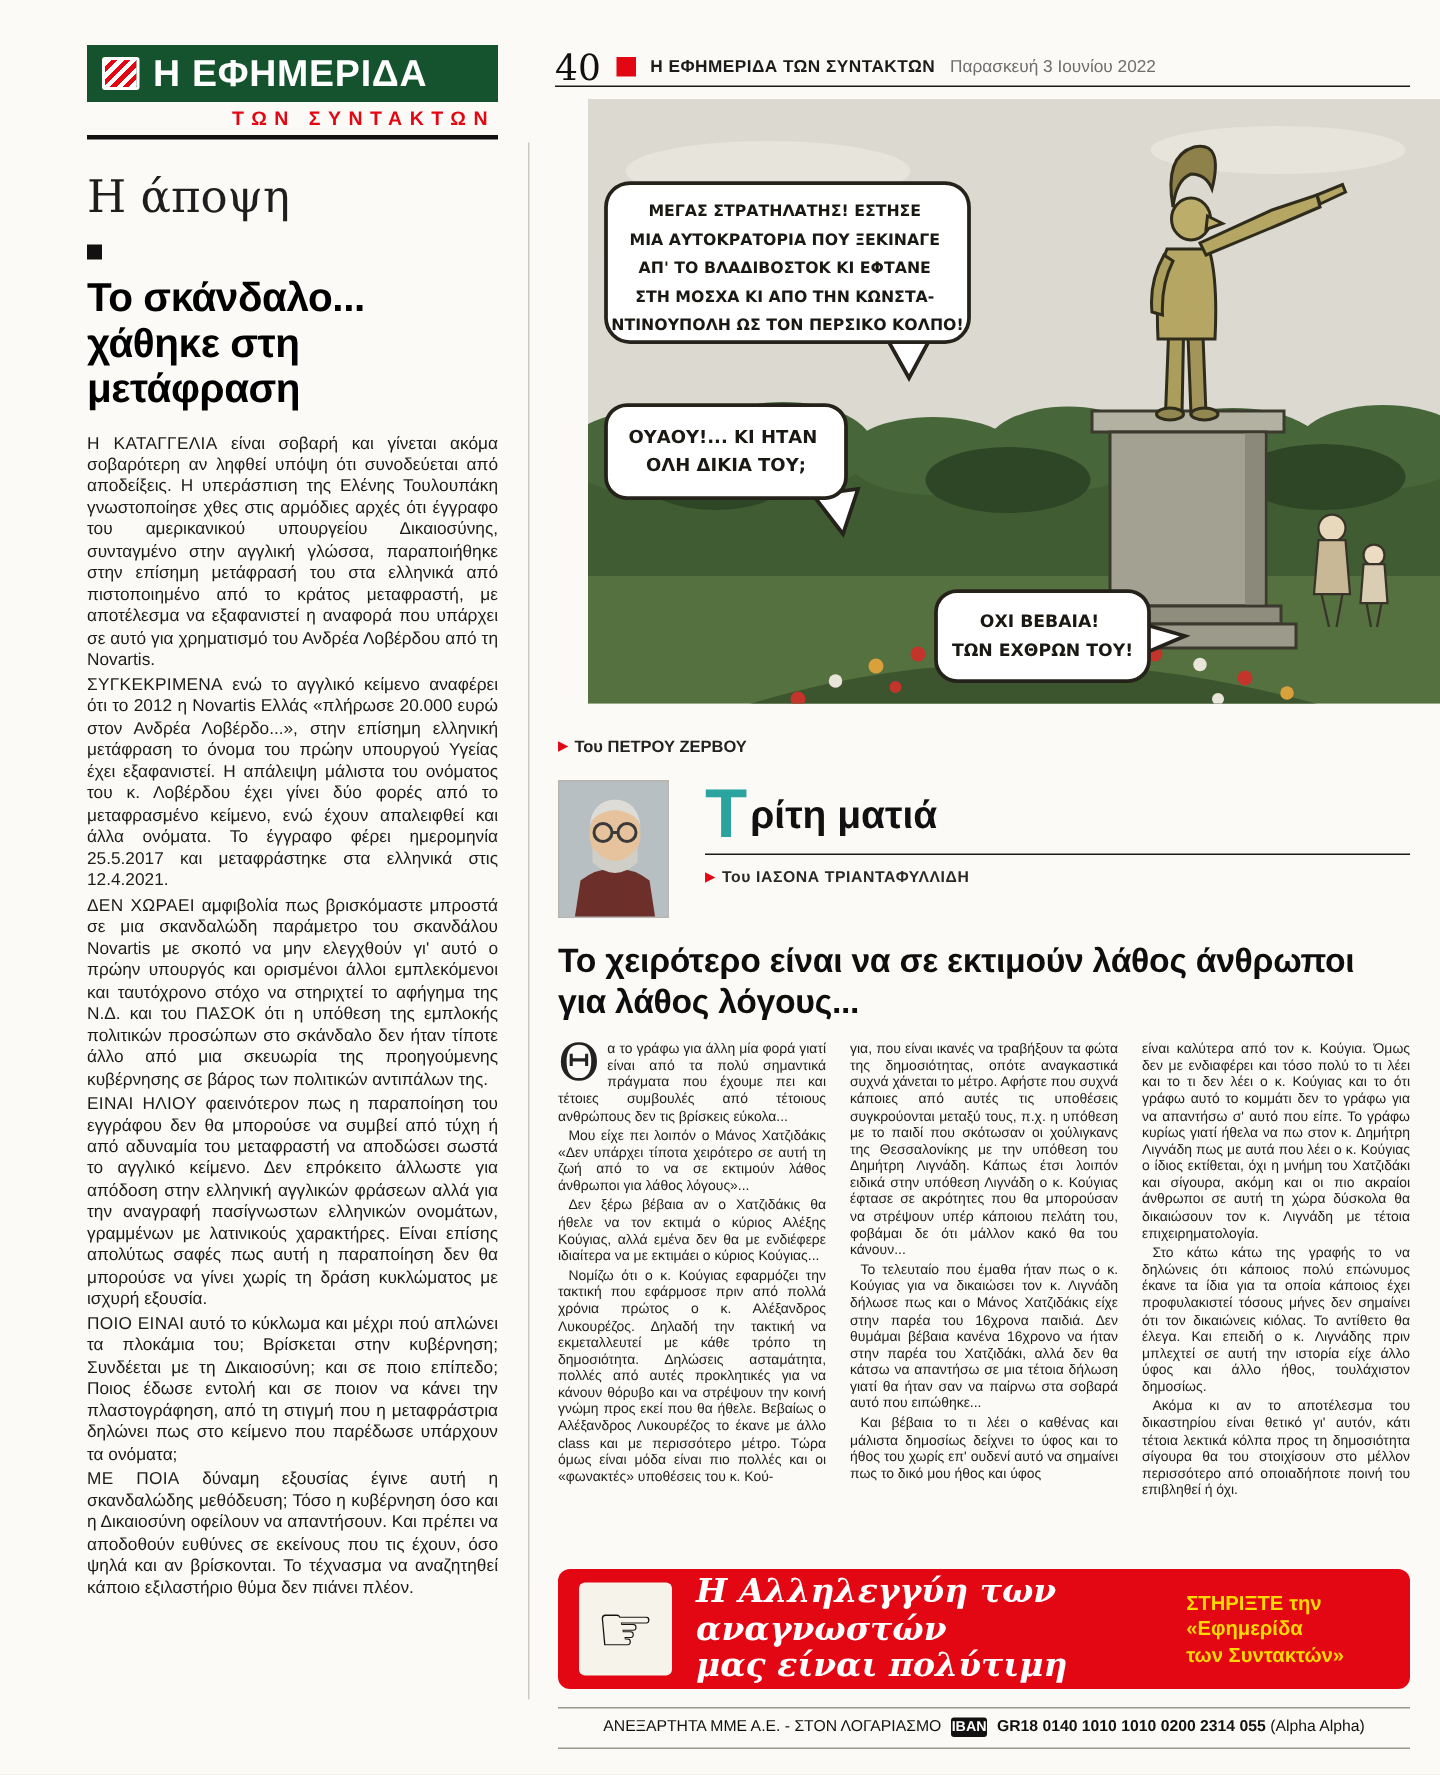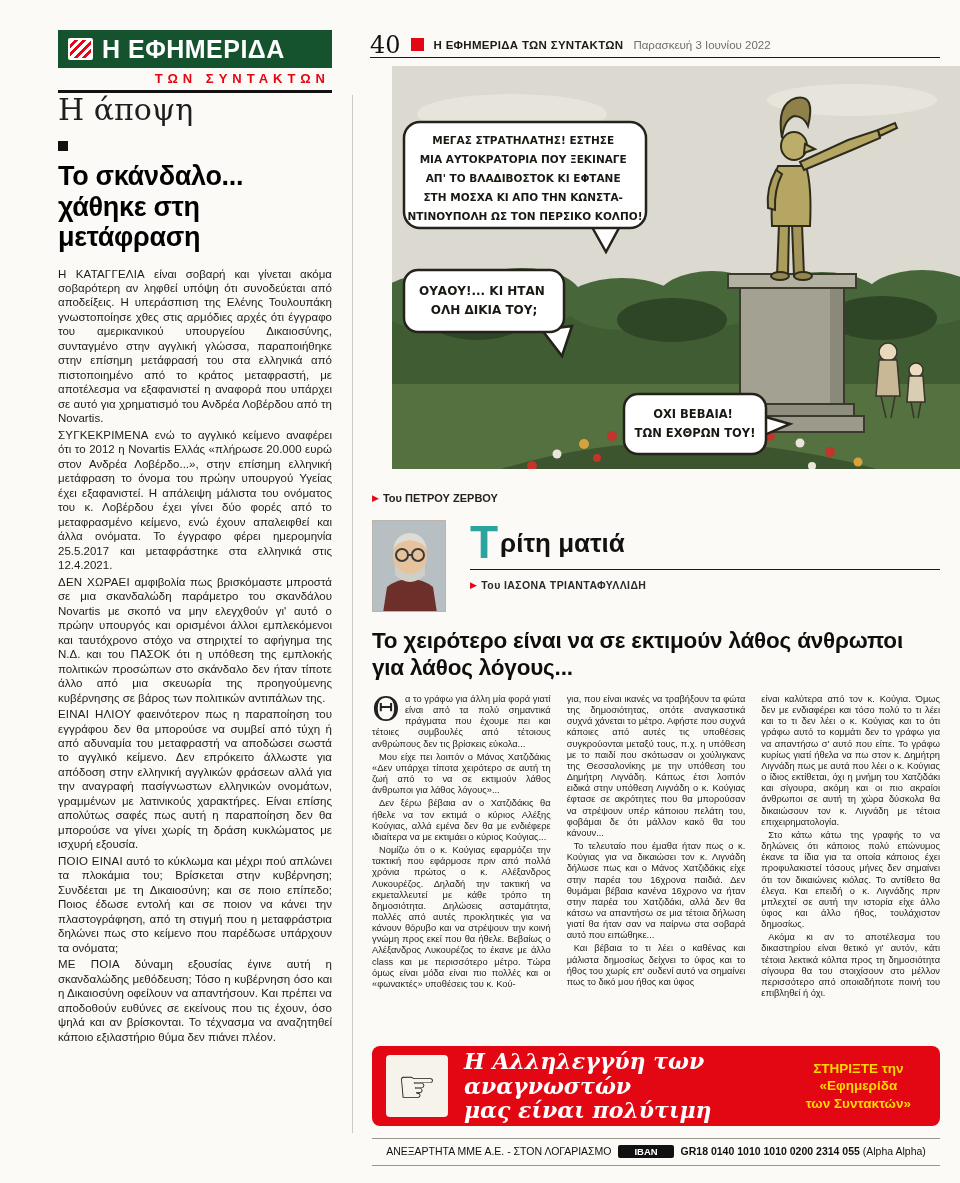--- a/index.html
+++ b/index.html
@@ -21,21 +21,21 @@
            border-bottom:1.5px solid #1a1a1a;gap:10px}
   .pagenum{font-family:"DejaVu Serif","Liberation Serif",serif;font-size:24px;color:#111}
   .hdr-chip{display:inline-block;width:13px;height:13px;background:#e30613}
   .hdr-name{font-weight:bold;font-size:11.5px;letter-spacing:.3px}
   .hdr-date{color:#6e6e6e;font-size:11.5px}
 
   
   .vdiv{position:absolute;left:352px;top:95px;height:1038px;border-left:1px solid #ccc9c1}
 
   
-  .op{position:absolute;left:58px;top:92px;width:274px}
+  .op{position:absolute;left:58px;top:114px;width:274px}
   .op-section{font-family:"DejaVu Serif","Liberation Serif",serif;font-size:30px;color:#1e1e1e}
   .op-square{width:10px;height:10px;background:#111;margin:14px 0 10px}
   .op-title{font-weight:bold;font-size:27px;line-height:1.13;color:#000;letter-spacing:-.3px}
   .op-body{margin-top:14px;height:857px;overflow:hidden;font-size:11.5px;line-height:1.26;
            text-align:justify;color:#1c1c1c}
   .op-body p{margin:0 0 2px}
   .op-lead{font-weight:normal;letter-spacing:.2px}
 
   
   .cartoon{position:absolute;left:392px;top:66px;width:568px;height:403px;background:#dcd9d1;overflow:hidden}
@@ -62,28 +62,28 @@
   .dropcap{float:left;font-family:"DejaVu Serif","Liberation Serif",serif;font-size:34px;line-height:.82;
            padding:2px 5px 0 0;color:#222}
 
   
   .banner{position:absolute;left:372px;top:1046px;width:568px;height:80px;background:#e30613;border-radius:8px;
           display:flex;align-items:center;padding:0 14px}
   .hand-box{width:62px;height:62px;background:#f6f3ea;border-radius:4px;display:flex;align-items:center;
             justify-content:center;font-size:44px;color:#161410;flex:0 0 62px}
   .banner-head{margin-left:16px;color:#fff;font-family:"DejaVu Serif","Liberation Serif",serif;
                font-style:italic;font-weight:bold;font-size:22px;line-height:1.12}
-  .banner-support{margin-left:auto;text-align:center;color:#ffd900;font-weight:bold;font-size:13.5px;line-height:1.3}
+  .banner-support{margin-left:auto;text-align:left;color:#ffd900;font-weight:bold;font-size:13.5px;line-height:1.3}
 
   
   .ibanline{position:absolute;left:372px;top:1138px;width:568px;border-top:1px solid #9a978f;
             border-bottom:1px solid #9a978f;padding:6px 0 7px;text-align:center;font-size:10.5px;color:#111;
             white-space:nowrap}
   .iban-chip{display:inline-block;background:#111;color:#fff;font-weight:bold;font-size:9.5px;
-             padding:1px 16px;margin:0 4px;border-radius:2px}
+             padding:1px 0;margin:0 4px;border-radius:2px}
   .iban-num{font-weight:bold}
 </style>
 </head>
 <body>
 
 <div class="page">
 
   <div class="masthead">
     <div class="mast-box">
       <span class="mast-icon"></span>

